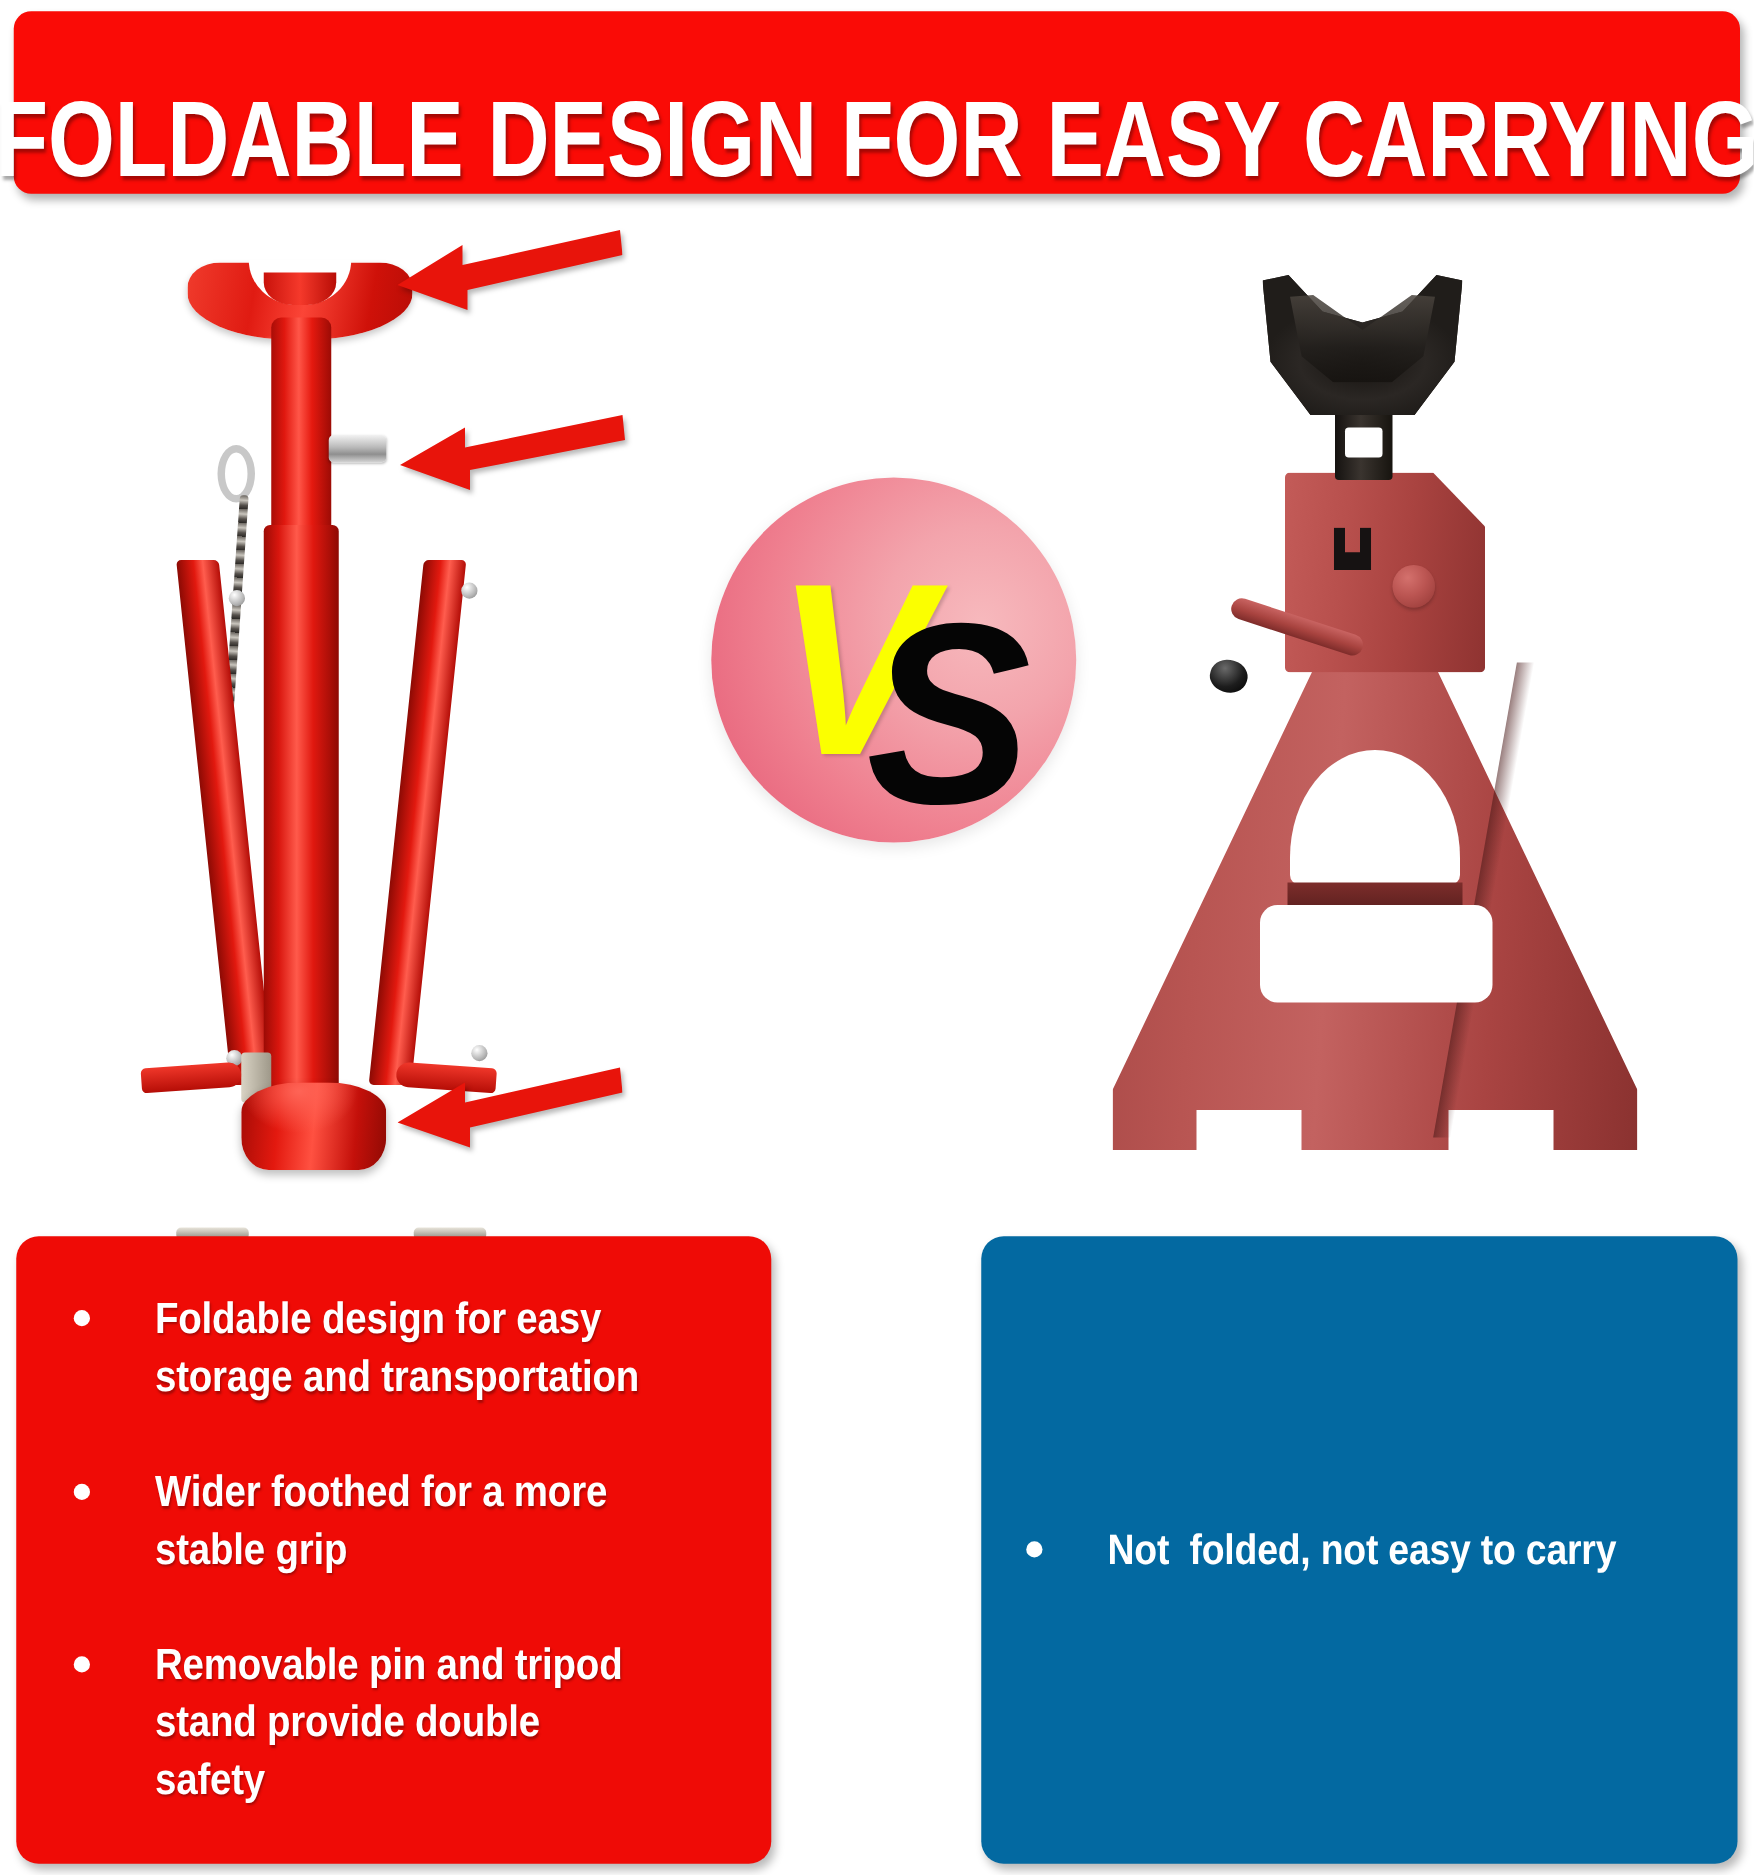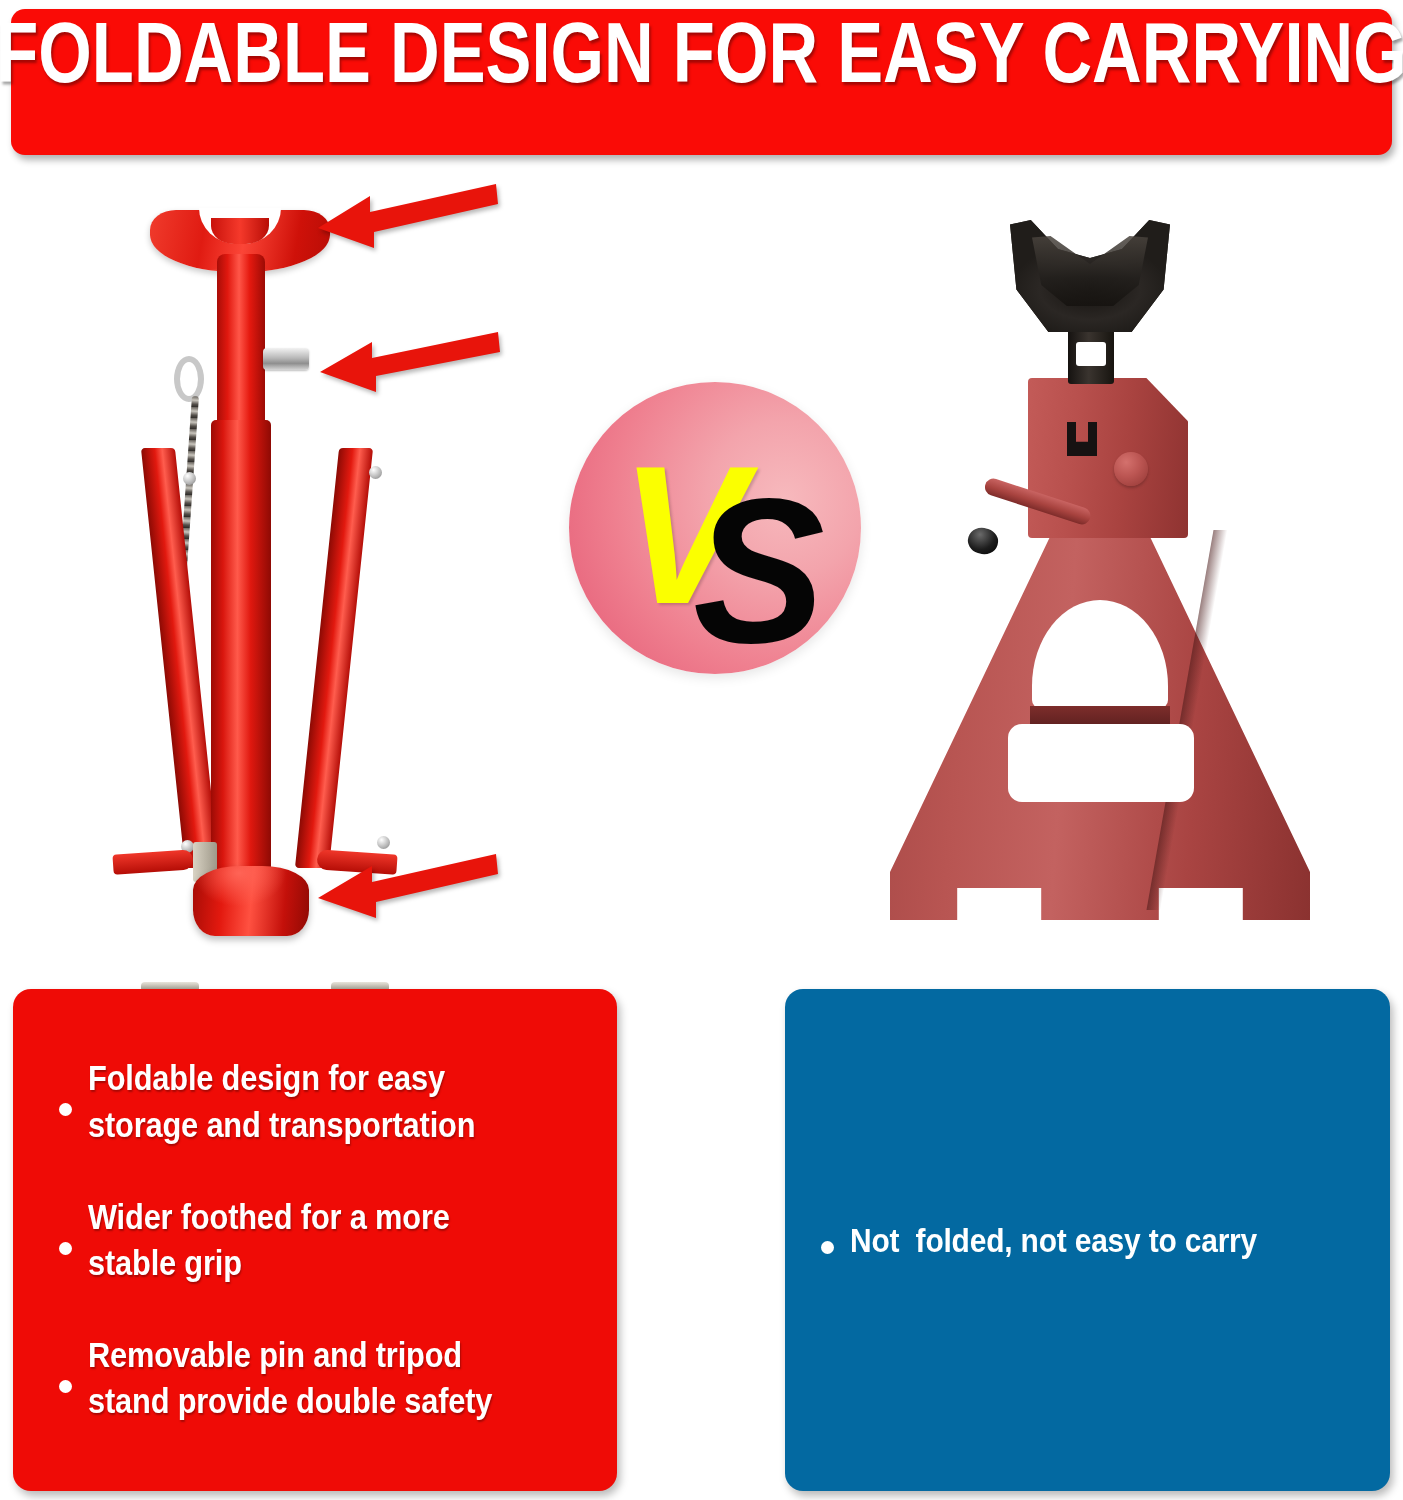--- a/index.html
+++ b/index.html
@@ -19,21 +19,21 @@
   #header-banner {
     position: absolute;
     left: 11px;
     top: 9px;
     width: 1381px;
     height: 146px;
     background: #fa0b06;
     border-radius: 14px;
     box-shadow: 3px 5px 7px rgba(0,0,0,0.30);
     display: flex;
-    align-items: flex-start;
+    align-items: flex-end;
     justify-content: center;
   }
   #header-title {
     color: #ffffff;
     font-size: 86px;
     line-height: 1;
     font-weight: 700;
     letter-spacing: 0px;
     white-space: nowrap;
     transform: scaleX(0.80);
@@ -404,22 +404,23 @@
   }
   #panel-cons {
     left: 785px;
     width: 605px;
     background: #0369a1;
     padding: 0 24px 0 36px;
     gap: 78px;
   }
   .bullet-row {
     display: flex;
-    align-items: center;
+    align-items: flex-start;
     color: #ffffff;
+    gap: 36px;
   }
   .bullet-dot {
     flex: 0 0 auto;
     width: 13px;
     height: 13px;
     border-radius: 50%;
     background: #ffffff;
     margin-top: 16px;
     margin-right: 16px;
   }

